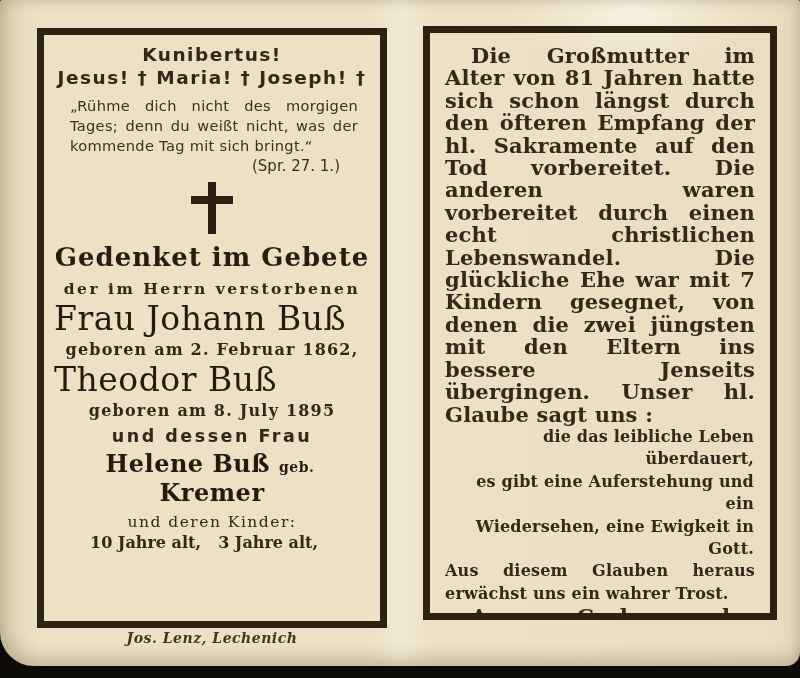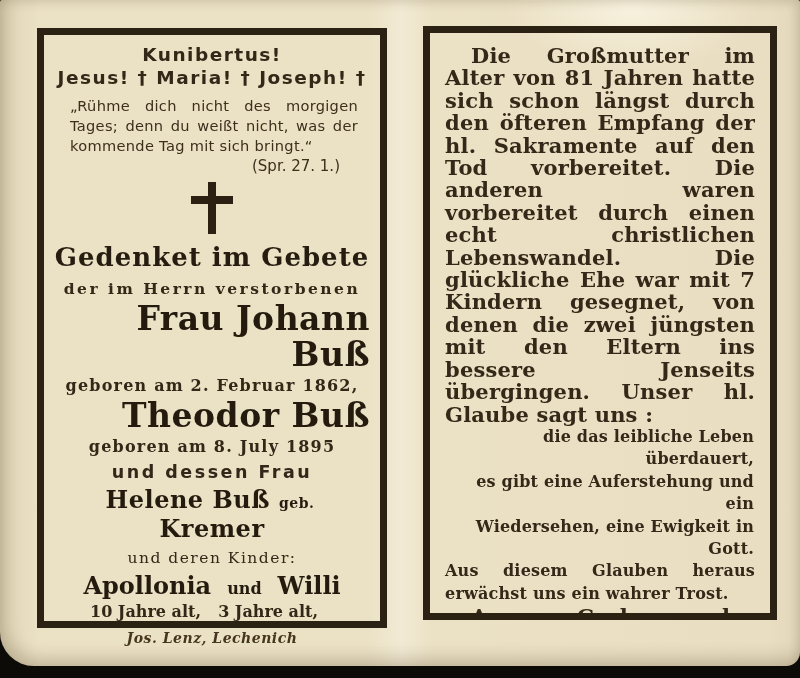--- a/index.html
+++ b/index.html
@@ -23,22 +23,22 @@
          text-align:justify;margin:7px 12px 0 16px;letter-spacing:0.3px;}
   .quote-src{font-family:"DejaVu Sans",sans-serif;font-size:15px;color:#3c2f1c;text-align:right;
              margin:1px 30px 0 0;}
   .cross{position:relative;display:inline-block;}
   .cross i{position:absolute;background:#2b2012;display:block;}
   .cross-big{width:42px;height:52px;margin-top:7px;}
   .cross-big .v{left:17px;top:0;width:8px;height:52px;}
   .cross-big .h{left:0;top:14px;width:42px;height:8px;}
   .head1{font-weight:bold;font-size:26px;letter-spacing:1px;color:#261d10;text-align:center;margin-top:4px;}
   .sub1{font-weight:bold;font-size:15.5px;letter-spacing:2.5px;color:#332817;text-align:center;margin-top:7px;}
-  .name-xl{font-weight:bold;font-size:33px;line-height:36px;letter-spacing:0.5px;color:#241b0e;
-           text-align:right;margin-top:3px;}
+  .name-xl{font-weight:normal;font-size:33px;line-height:36px;letter-spacing:0.5px;color:#241b0e;
+           text-align:left;margin-top:3px;}
   .born{font-weight:bold;font-size:16px;letter-spacing:1.2px;color:#332817;text-align:center;margin-top:3px;}
   .frau-line{font-family:"DejaVu Sans",sans-serif;font-weight:bold;font-size:17.5px;letter-spacing:2.5px;
              color:#33271a;text-align:center;margin-top:6px;}
   .helene-line{text-align:center;margin-top:3px;color:#241b0e;}
   .name-lg{font-weight:bold;font-size:24px;letter-spacing:0.5px;}
   .nee{font-weight:bold;font-size:14px;letter-spacing:0.5px;padding:0 4px;}
   .kinder{font-weight:normal;font-size:15.5px;letter-spacing:1.5px;color:#332817;text-align:center;margin-top:6px;}
   .children-line{display:flex;justify-content:center;align-items:baseline;gap:16px;margin-top:4px;color:#241b0e;}
   .child-name{font-weight:bold;font-size:24px;}
   .child-and{font-weight:bold;font-size:16px;}
@@ -75,25 +75,20 @@
       <div class="born">geboren am 2. Februar 1862,</div>
       <div class="name-xl">Theodor Buß</div>
       <div class="born">geboren am 8. July 1895</div>
       <div class="frau-line">und dessen Frau</div>
       <div class="helene-line">
         <span class="name-lg">Helene Buß</span>
         <span class="nee">geb.</span>
         <span class="name-lg">Kremer</span>
       </div>
       <div class="kinder">und deren Kinder:</div>
-      <div class="children-line">
-        <span class="child-name">Apollonia</span>
-        <span class="child-and">und</span>
-        <span class="child-name">Willi</span>
-      </div>
       <div class="ages-line">
         <span>10 Jahre alt,</span>
         <span>3 Jahre alt,</span>
       </div>
 
     </div>
     <div class="printer">Jos. Lenz, Lechenich</div>
 
     <div id="right-frame" class="frame">
       <p class="body-p">Die Großmutter im Alter von 81 Jahren hatte sich schon längst durch den öfteren Empfang der hl. Sakramente auf den Tod vorbereitet. Die anderen waren vorbereitet durch einen echt christlichen Lebenswandel. Die glückliche Ehe war mit 7 Kindern gesegnet, von denen die zwei jüngsten mit den Eltern ins bessere Jenseits übergingen. Unser hl. Glaube sagt uns :</p>

